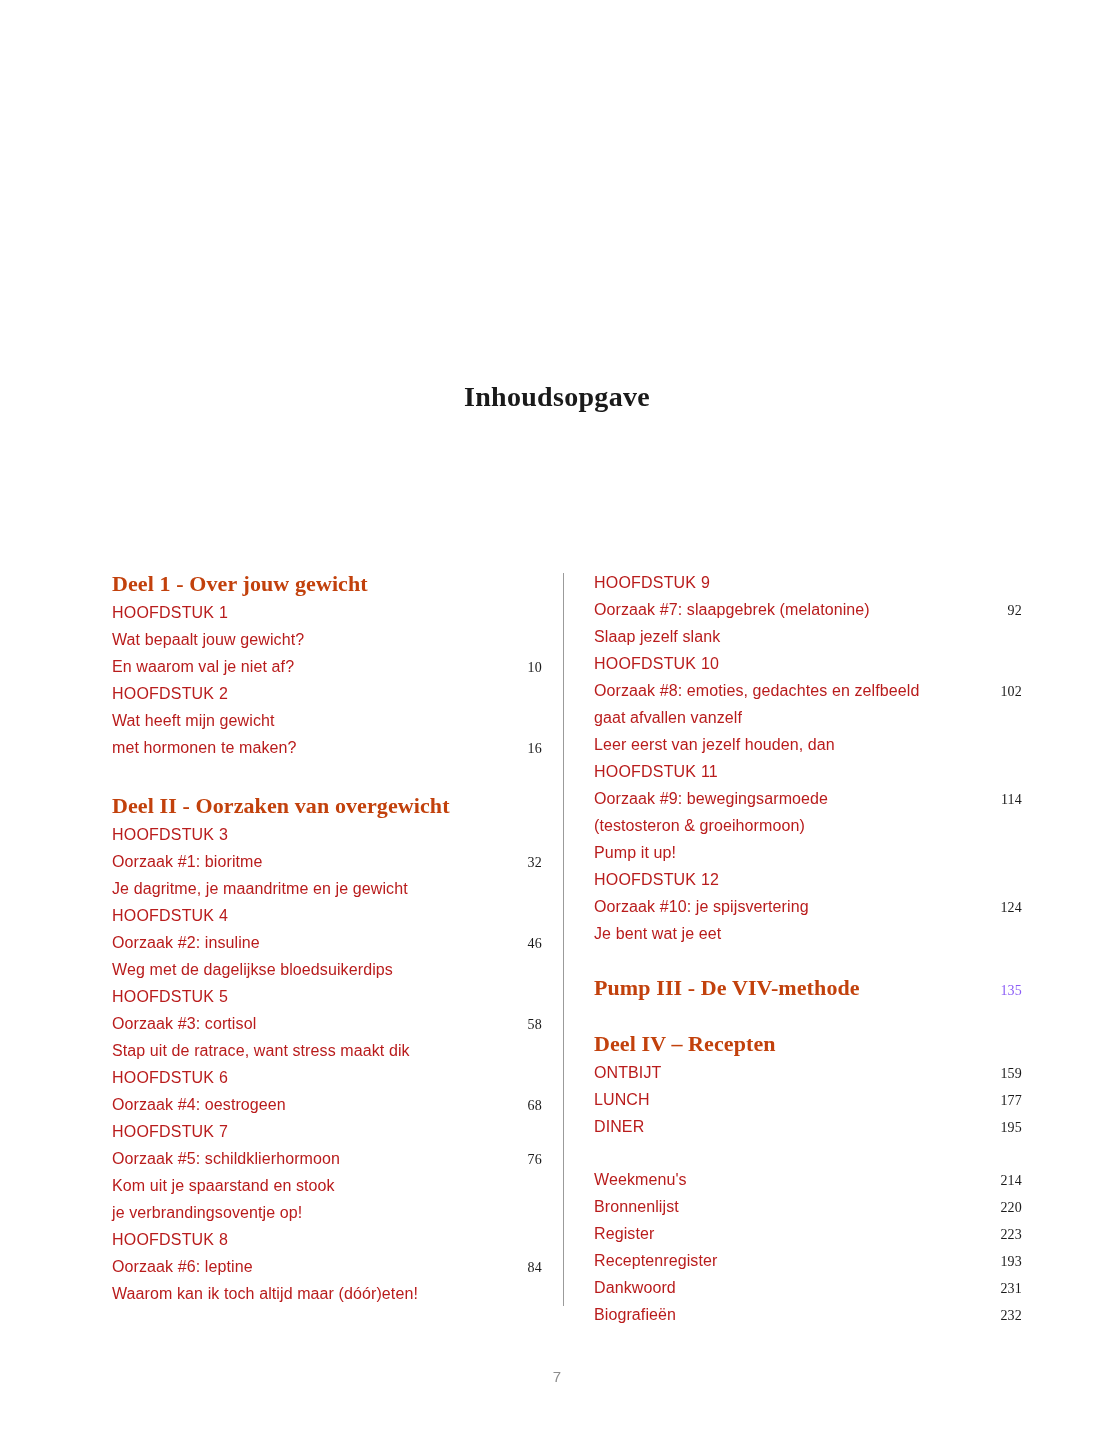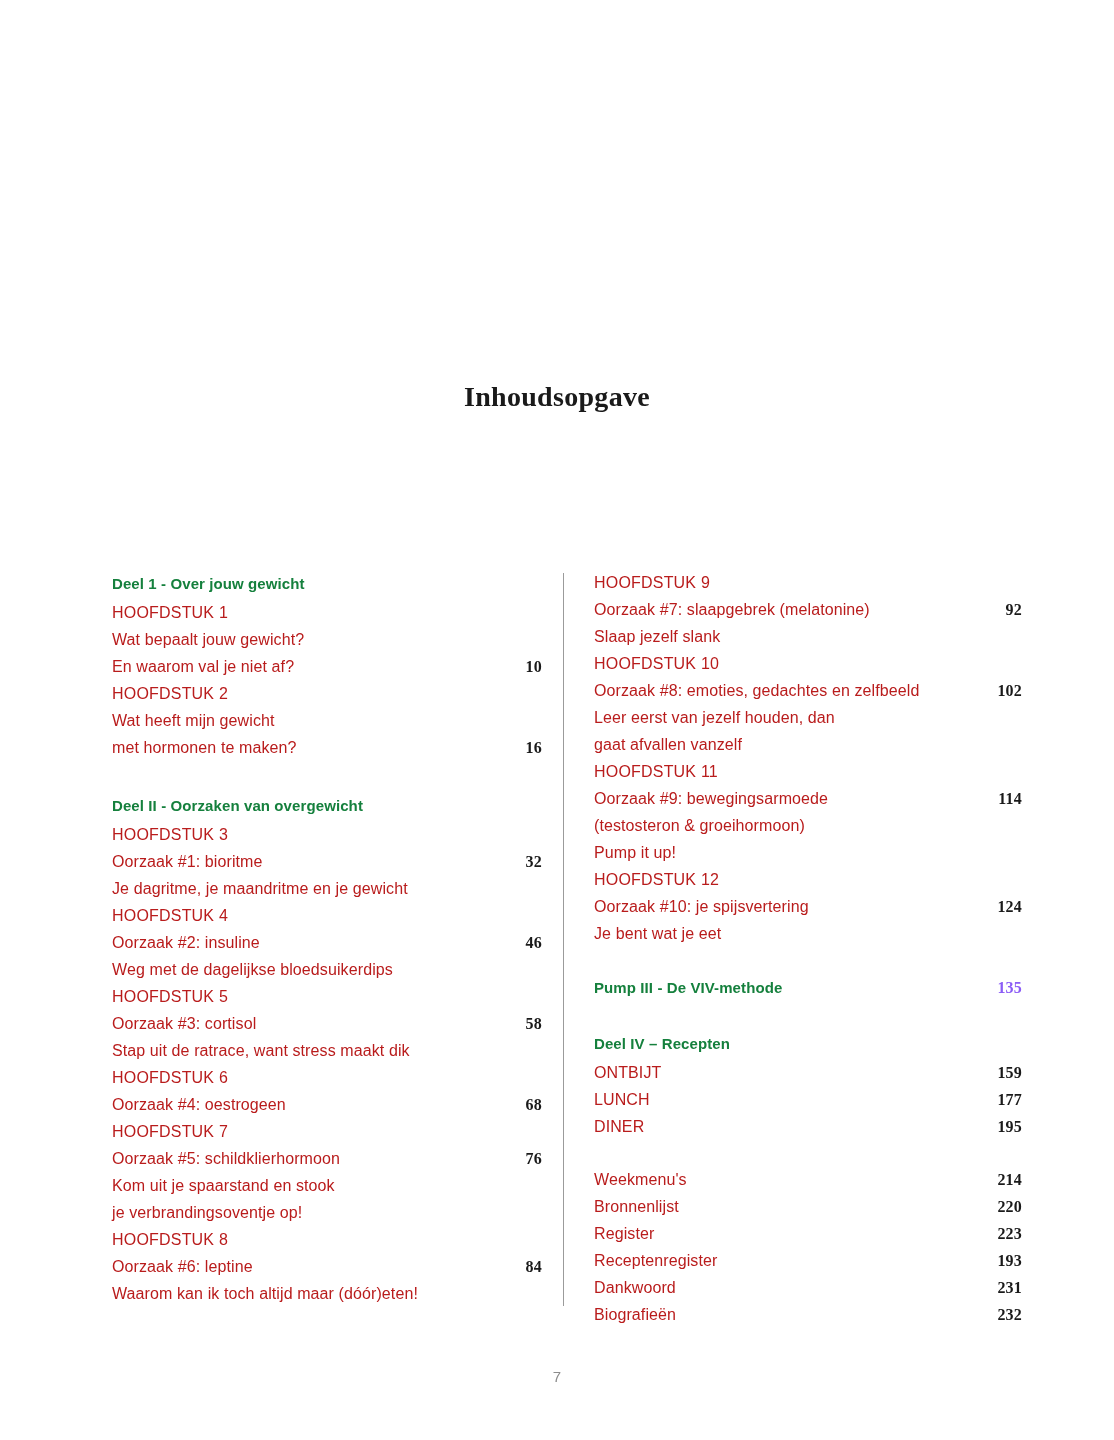--- a/index.html
+++ b/index.html
@@ -72,37 +72,37 @@
   }
   .row-label {
     font-family: "Liberation Sans", sans-serif;
     font-size: 16px;
     font-weight: 400;
     letter-spacing: 0.1px;
     color: #b91c1c;
   }
   .row-page {
     font-family: "Liberation Serif", "DejaVu Serif", serif;
-    font-weight: bold;
-    font-size: 16px;
+    font-weight: normal;
+    font-size: 14px;
     color: #1a1a1a;
     padding-left: 12px;
     letter-spacing: 0.2px;
   }
 
   
   .toc-row.part {
     height: 30px;
     line-height: 30px;
   }
   .toc-row.part .row-label {
-    font-family: Liberation Sans, sans-serif;
+    font-family: Liberation Serif, serif;
     font-weight: bold;
-    font-size: 15px;
-    color: #15803d;
+    font-size: 22px;
+    color: #c2410c;
     letter-spacing: 0.1px;
   }
   .toc-row.part .row-page {
     color: #8b5cf6;
   }
 
   
   .toc-row.chapter .row-label {
     letter-spacing: 0.2px;
   }
@@ -255,25 +255,25 @@
         </div>
         <div class="toc-row chapter">
           <span class="row-label">HOOFDSTUK 10</span>
           <span class="row-page"></span>
         </div>
         <div class="toc-row entry">
           <span class="row-label">Oorzaak #8: emoties, gedachtes en zelfbeeld</span>
           <span class="row-page">102</span>
         </div>
         <div class="toc-row entry">
+          <span class="row-label">gaat afvallen vanzelf</span>
+          <span class="row-page"></span>
+        </div>
+        <div class="toc-row entry">
           <span class="row-label">Leer eerst van jezelf houden, dan</span>
-          <span class="row-page"></span>
-        </div>
-        <div class="toc-row entry">
-          <span class="row-label">gaat afvallen vanzelf</span>
           <span class="row-page"></span>
         </div>
         <div class="toc-row chapter">
           <span class="row-label">HOOFDSTUK 11</span>
           <span class="row-page"></span>
         </div>
         <div class="toc-row entry">
           <span class="row-label">Oorzaak #9: bewegingsarmoede</span>
           <span class="row-page">114</span>
         </div>

